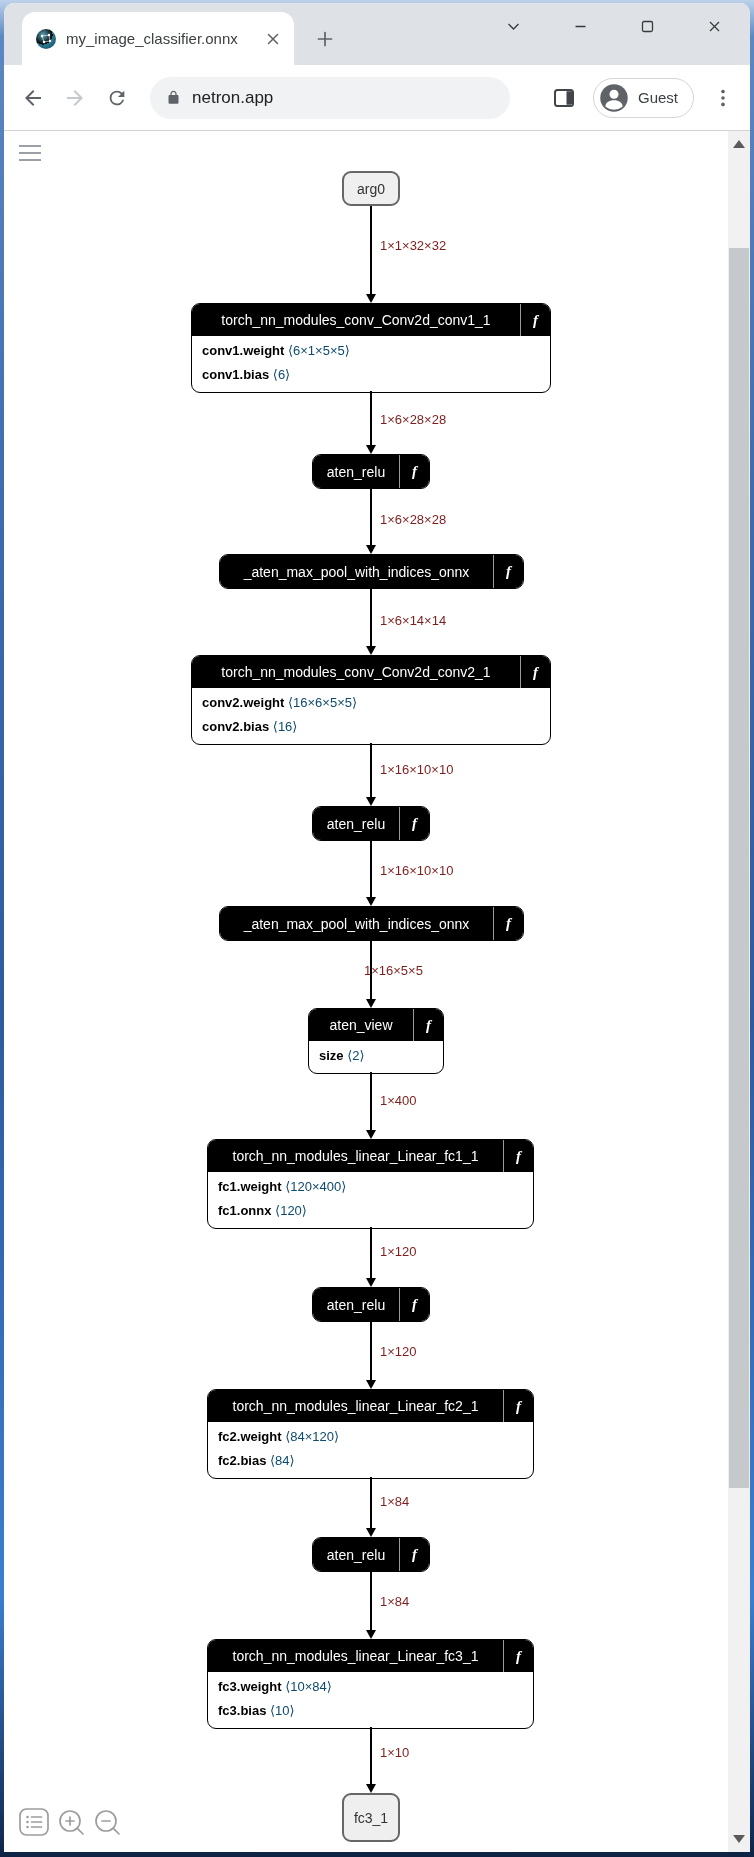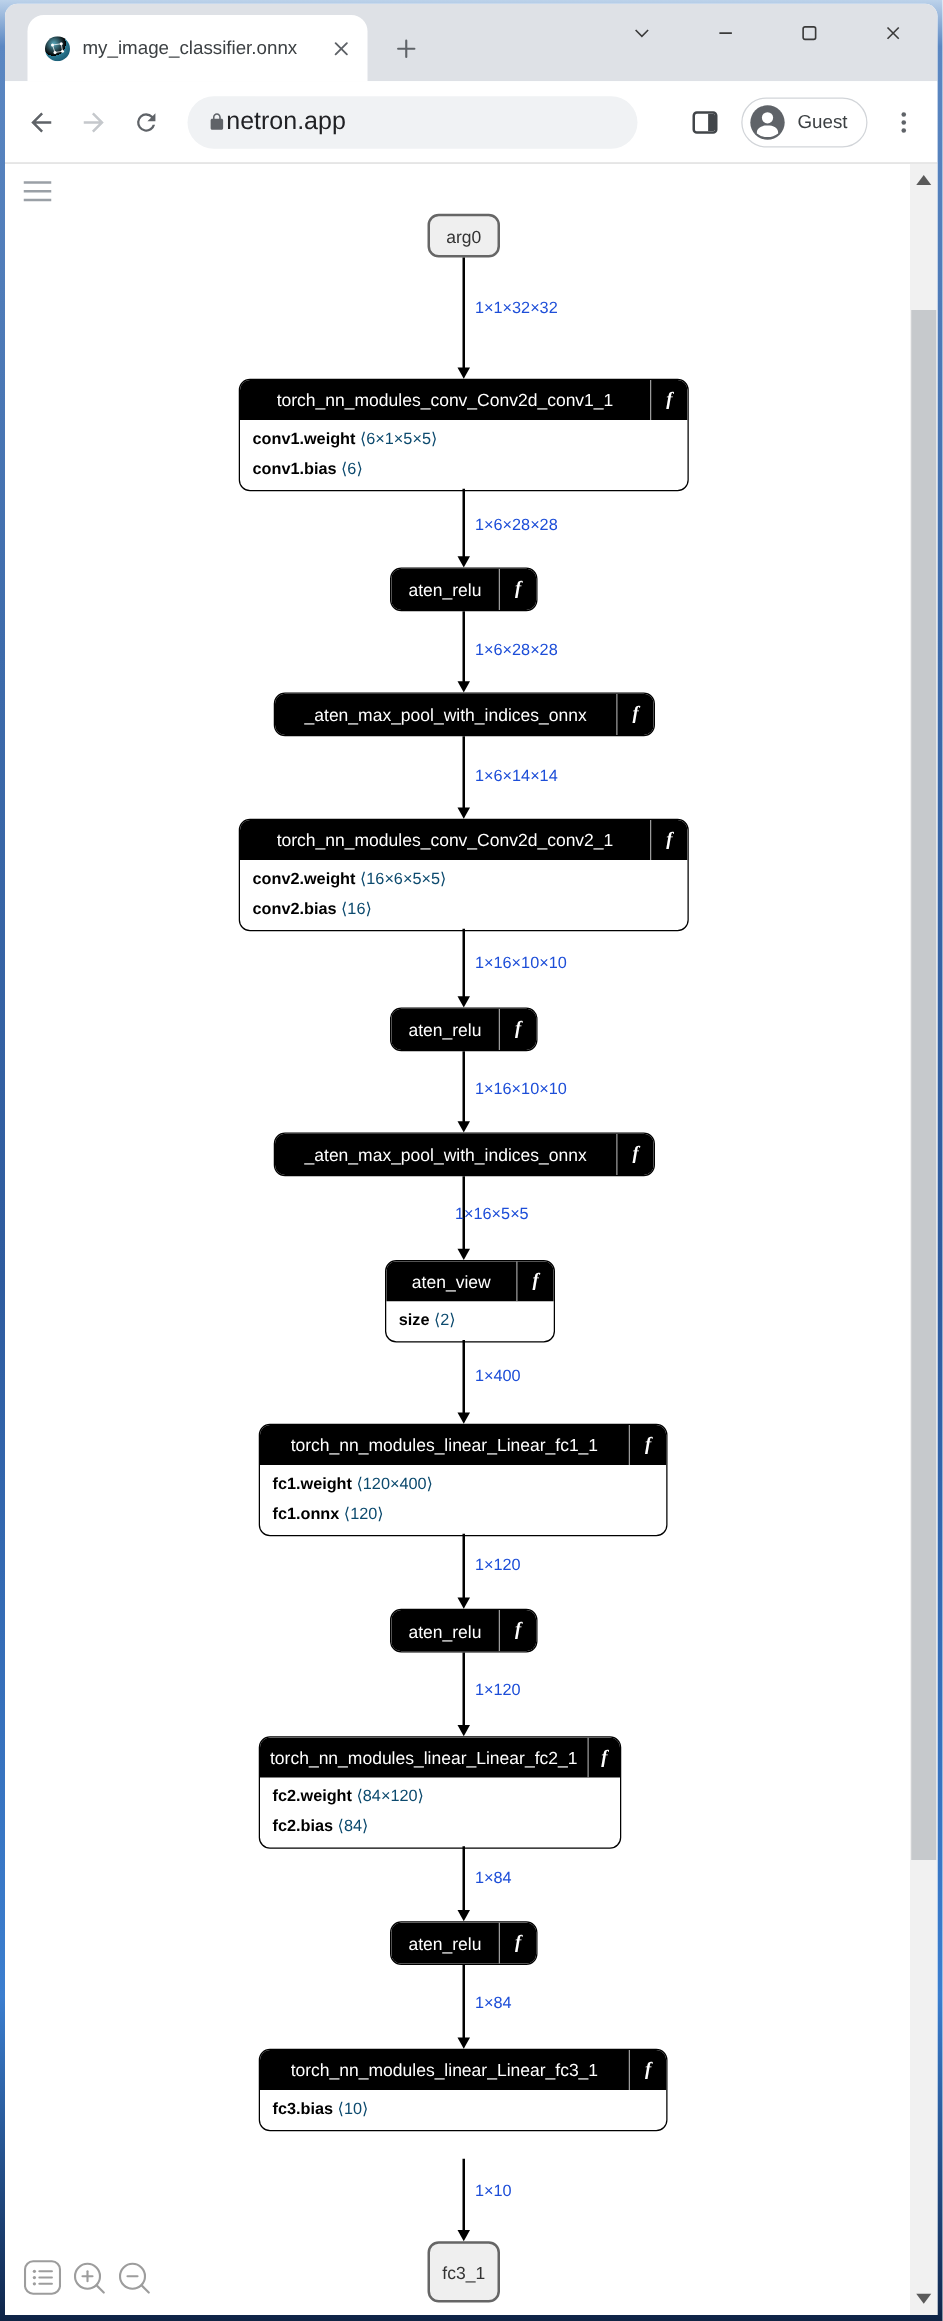--- a/index.html
+++ b/index.html
@@ -16,21 +16,21 @@
   .tab-title{flex:1;font-size:15px;color:#3c4043;white-space:nowrap;overflow:hidden;margin-left:10px;}
   .tab-close{width:22px;height:22px;border-radius:50%;display:flex;align-items:center;justify-content:center;}
   .newtab{position:absolute;left:306px;top:21px;width:30px;height:30px;border-radius:50%;display:flex;align-items:center;justify-content:center;}
   .win-controls{position:absolute;right:2px;top:2px;display:flex;}
   .wbtn{width:67px;height:42px;display:flex;align-items:center;justify-content:center;}
 
   
   .toolbar{height:66px;background:#fff;display:flex;align-items:center;padding:0 8px;box-sizing:border-box;border-bottom:1px solid #d2d2d2;position:relative;}
   .tbtn{width:40px;height:40px;border-radius:50%;display:flex;align-items:center;justify-content:center;margin:0 1px;flex:0 0 auto;}
   .urlbar{margin-left:12px;width:360px;height:42px;background:#f0f2f4;border-radius:21px;display:flex;align-items:center;padding:0 16px;box-sizing:border-box;}
-  .url-text{font-size:20px;color:#202124;}
+  .url-text{font-size:17px;color:#202124;margin-left:11px;}
   .tb-right{position:absolute;right:6px;display:flex;align-items:center;}
   .guest{display:flex;align-items:center;border:1px solid #d2d5d9;border-radius:21px;height:40px;padding:0 15px 0 5px;margin:0 8px;background:#fff;box-sizing:border-box;}
   .guest-label{font-size:15px;color:#3c4043;margin-left:9px;}
 
   
   .content{position:absolute;top:128px;left:0;right:0;bottom:0;background:#fff;overflow:hidden;}
   .menu-btn{position:absolute;left:15px;top:14px;width:22px;}
   .menu-btn span{display:block;height:0;border-top:2px solid #9aa0a6;margin-bottom:5px;}
   .graph{position:absolute;inset:0;}
   .node-io{position:absolute;box-sizing:border-box;background:#efefef;border:2px solid #666;border-radius:9px;display:flex;align-items:center;justify-content:center;font-size:14px;color:#333;}
@@ -38,21 +38,21 @@
   .hdr{display:flex;align-items:stretch;background:#000;height:32px;}
   .hdr.solo{height:33px;}
   .ttl{flex:1;display:flex;align-items:center;justify-content:center;color:#fff;font-size:14px;white-space:nowrap;padding:0 8px;}
   .fbox{width:29px;border-left:1px solid #9b9b9b;display:flex;align-items:center;justify-content:center;color:#fff;font-family:"Liberation Serif",serif;font-style:italic;font-weight:bold;font-size:15px;}
   .nbody{padding:3px 10px 5px;}
   .row{font-size:13px;line-height:24px;white-space:nowrap;}
   .nm{font-weight:bold;color:#000;}
   .dims{color:#0c4a6e;font-family:"Liberation Sans","DejaVu Sans",sans-serif;}
   .eline{position:absolute;width:1.5px;background:#000;}
   .earrow{position:absolute;width:0;height:0;border-left:5px solid transparent;border-right:5px solid transparent;border-top:9px solid #000;}
-  .elabel{position:absolute;font-size:13px;color:#1d4ed8;line-height:18px;white-space:nowrap;font-family:"Liberation Sans","DejaVu Sans",sans-serif;}
+  .elabel{position:absolute;font-size:13px;color:#7f1d1d;line-height:18px;white-space:nowrap;font-family:"Liberation Sans","DejaVu Sans",sans-serif;}
 
   
   .graph-controls{position:absolute;left:15px;bottom:16px;display:flex;align-items:center;gap:9px;}
 
   
   .scrollbar{position:absolute;right:0;top:0;bottom:0;width:22px;background:#f1f1f1;}
   .sb-up{position:absolute;top:9px;left:5px;width:0;height:0;border-left:6px solid transparent;border-right:6px solid transparent;border-bottom:8px solid #5a5a5a;}
   .sb-down{position:absolute;bottom:9px;left:5px;width:0;height:0;border-left:6px solid transparent;border-right:6px solid transparent;border-top:8px solid #5a5a5a;}
   .sb-thumb{position:absolute;left:1px;right:1px;top:117px;height:1240px;background:#c6c9cc;}
 </style>
@@ -249,21 +249,21 @@
             <div class="row"><span class="nm">fc1.weight</span><span class="dims"> ⟨120×400⟩</span></div>
             <div class="row"><span class="nm">fc1.onnx</span><span class="dims"> ⟨120⟩</span></div>
           </div>
         </div>
         <div class="node-op" style="left: 308px; top: 1156px; width: 118px;">
           <div class="hdr solo">
             <div class="ttl">aten_relu</div>
             <div class="fbox">f</div>
           </div>
         </div>
-        <div class="node-op" style="left: 203px; top: 1258px; width: 290px;">
+        <div class="node-op" style="left: 203px; top: 1258px; width: 327px;">
           <div class="hdr">
             <div class="ttl">torch_nn_modules_linear_Linear_fc2_1</div>
             <div class="fbox">f</div>
           </div>
           <div class="nbody">
             <div class="row"><span class="nm">fc2.weight</span><span class="dims"> ⟨84×120⟩</span></div>
             <div class="row"><span class="nm">fc2.bias</span><span class="dims"> ⟨84⟩</span></div>
           </div>
         </div>
         <div class="node-op" style="left: 308px; top: 1406px; width: 118px;">
@@ -271,20 +271,21 @@
             <div class="ttl">aten_relu</div>
             <div class="fbox">f</div>
           </div>
         </div>
         <div class="node-op" style="left: 203px; top: 1508px; width: 327px;">
           <div class="hdr">
             <div class="ttl">torch_nn_modules_linear_Linear_fc3_1</div>
             <div class="fbox">f</div>
           </div>
           <div class="nbody">
+            <div class="row"><span class="nm">fc3.weight</span><span class="dims"> ⟨10×84⟩</span></div>
             <div class="row"><span class="nm">fc3.bias</span><span class="dims"> ⟨10⟩</span></div>
           </div>
         </div>
         <div class="node-io" style="height: 49px; left: 338px; top: 1662px; width: 58px;">fc3_1</div>
         <div class="eline" style="left: 366px; top: 75px; height: 89px;"></div>
         <div class="earrow" style="left: 361.5px; top: 163px;"></div>
         <div class="elabel" style="left: 376px; top: 106px;">1×1×32×32</div>
         <div class="eline" style="left: 366px; top: 260px; height: 55px;"></div>
         <div class="earrow" style="left: 361.5px; top: 314px;"></div>
         <div class="elabel" style="left: 376px; top: 280px;">1×6×28×28</div>

